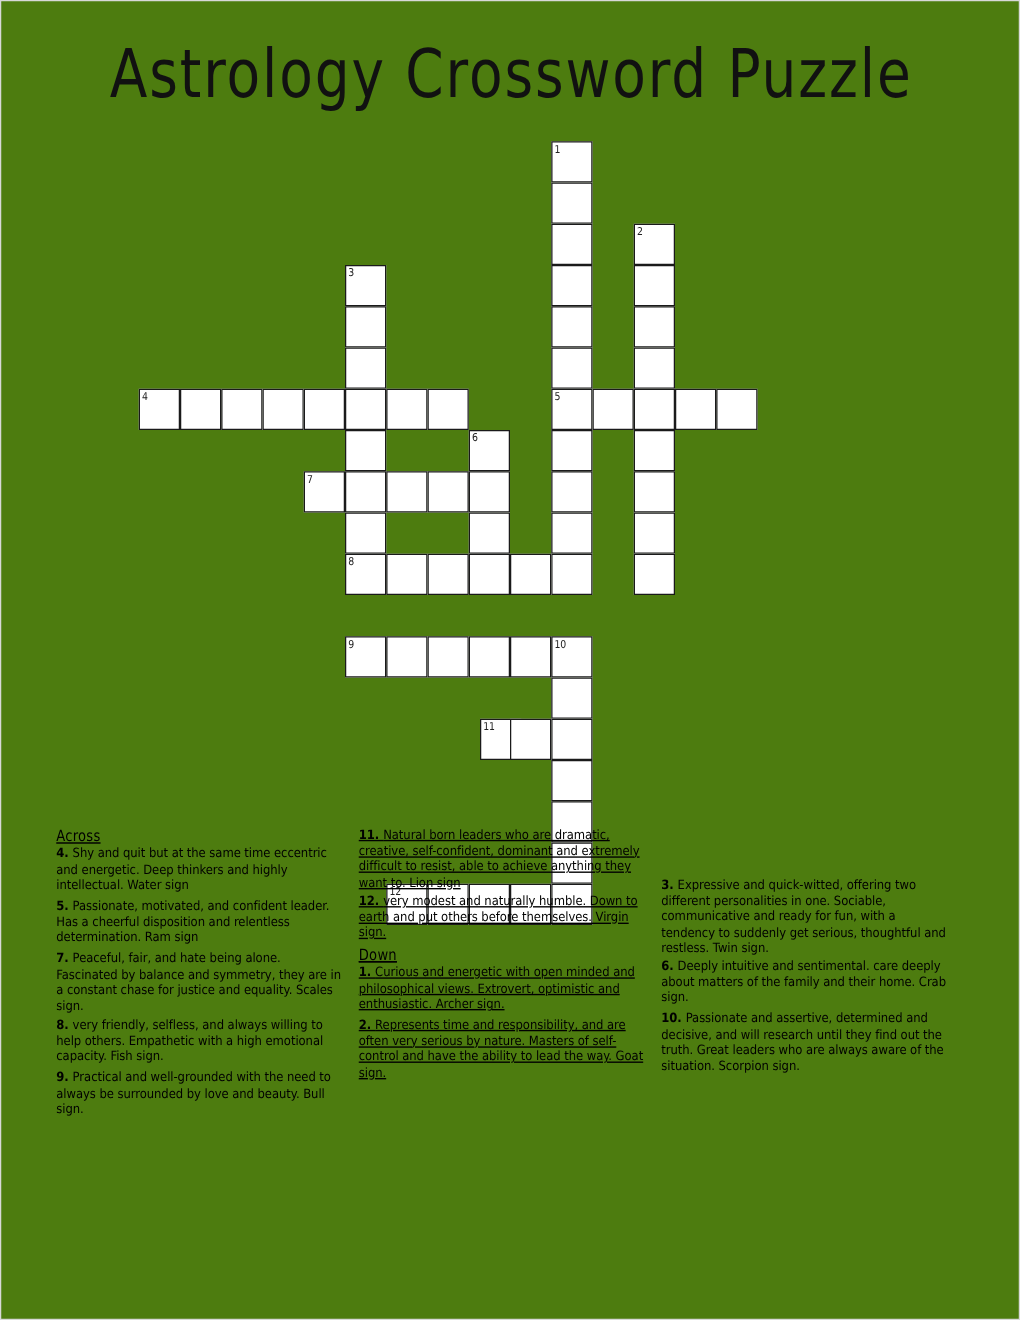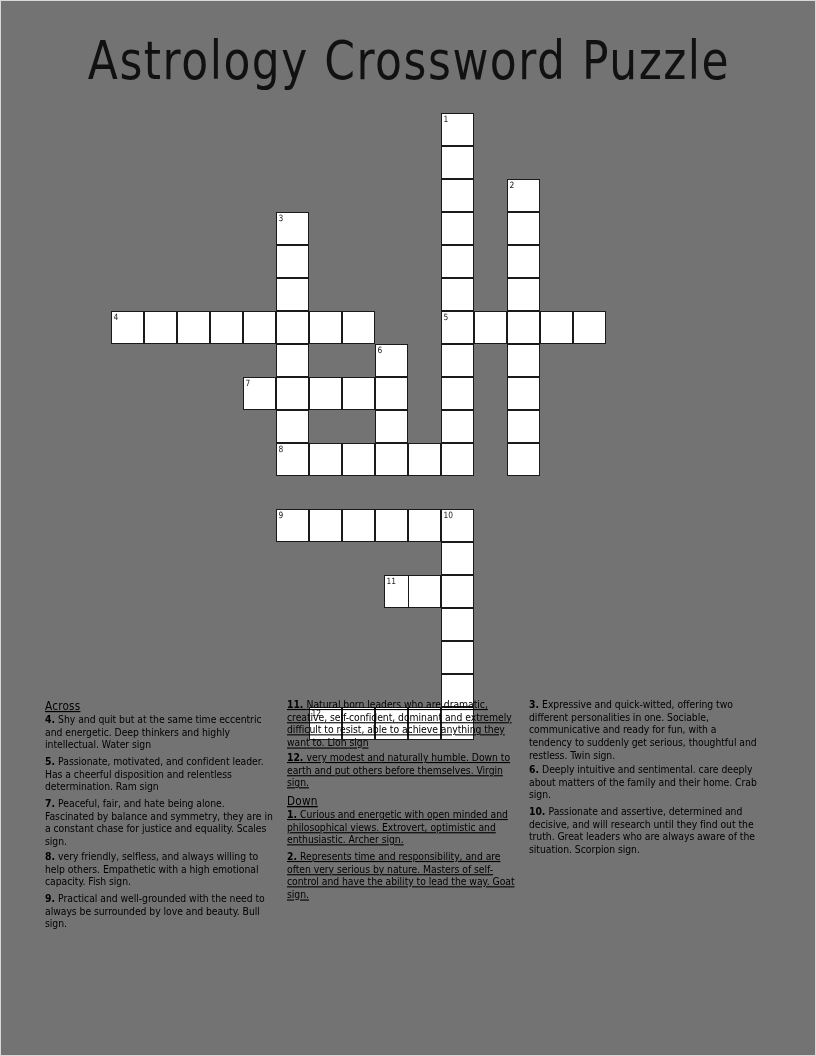--- a/index.html
+++ b/index.html
@@ -17,21 +17,21 @@
   }
 
   
   .page {
     position: absolute;
     left: 0; top: 0;
     width: 816px;
     height: 1056px;
     box-sizing: border-box;
     border: 1px solid #d8d8d8;
-    background: #737373;
+    background: #4d7c0f;
   }
 
   
   .title {
     position: absolute;
     left: 0;
     top: 28px;
     width: 816px;
     text-align: center;
     font-family: "DejaVu Sans", sans-serif;
@@ -69,32 +69,32 @@
     line-height: 9px;
     color: #222;
     transform: scaleY(1.15);
     transform-origin: left top;
   }
 
   
   .clues {
     position: absolute;
     left: 44px;
-    top: 697px;
+    top: 661px;
     width: 730px;
     height: 300px;
   }
   .clue-col {
     position: absolute;
     top: 0;
     width: 228px;
   }
   .col-1 { left: 0px; }
   .col-2 { left: 242px; text-decoration: underline; }
-  .col-3 { left: 484px; }
+  .col-3 { left: 484px; margin-top: 40px; }
 
   .section-head {
     font-family: "DejaVu Sans", sans-serif;
     font-size: 10.5px;
     font-weight: 400;
     text-decoration: underline;
     margin: 0 0 3px 0;
     transform: scaleY(1.18);
     transform-origin: left top;
     letter-spacing: 0.2px;

